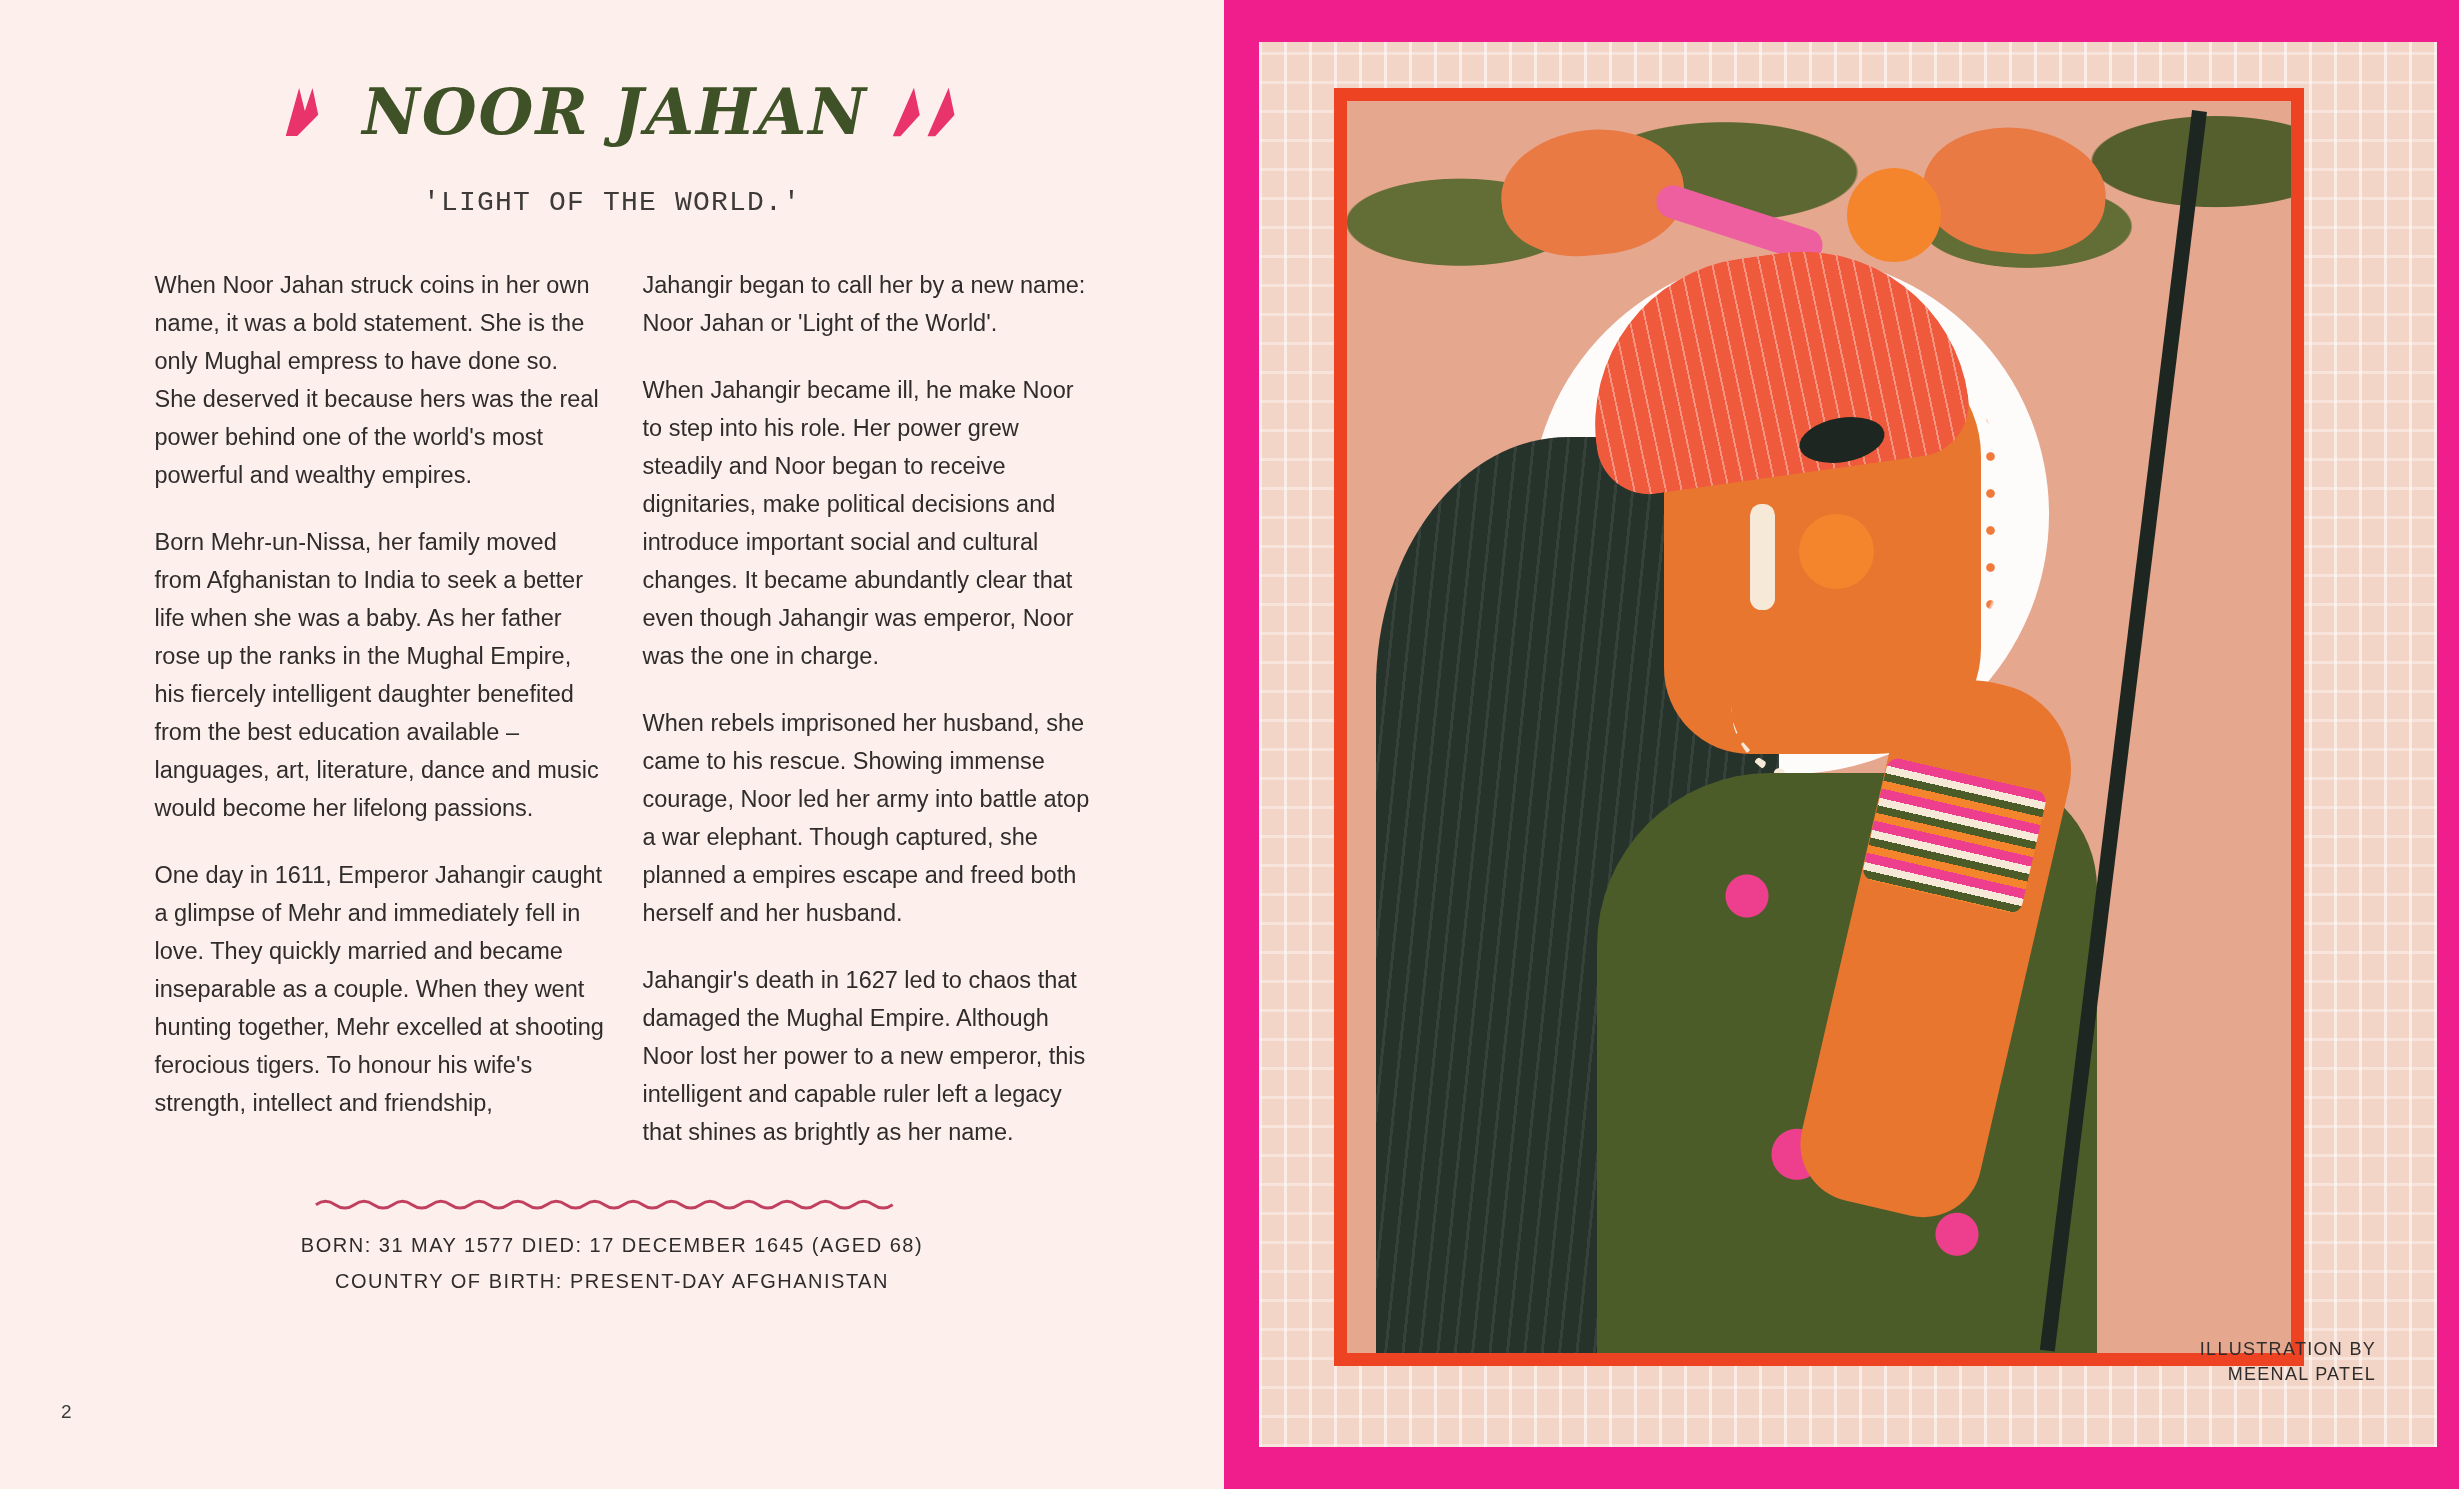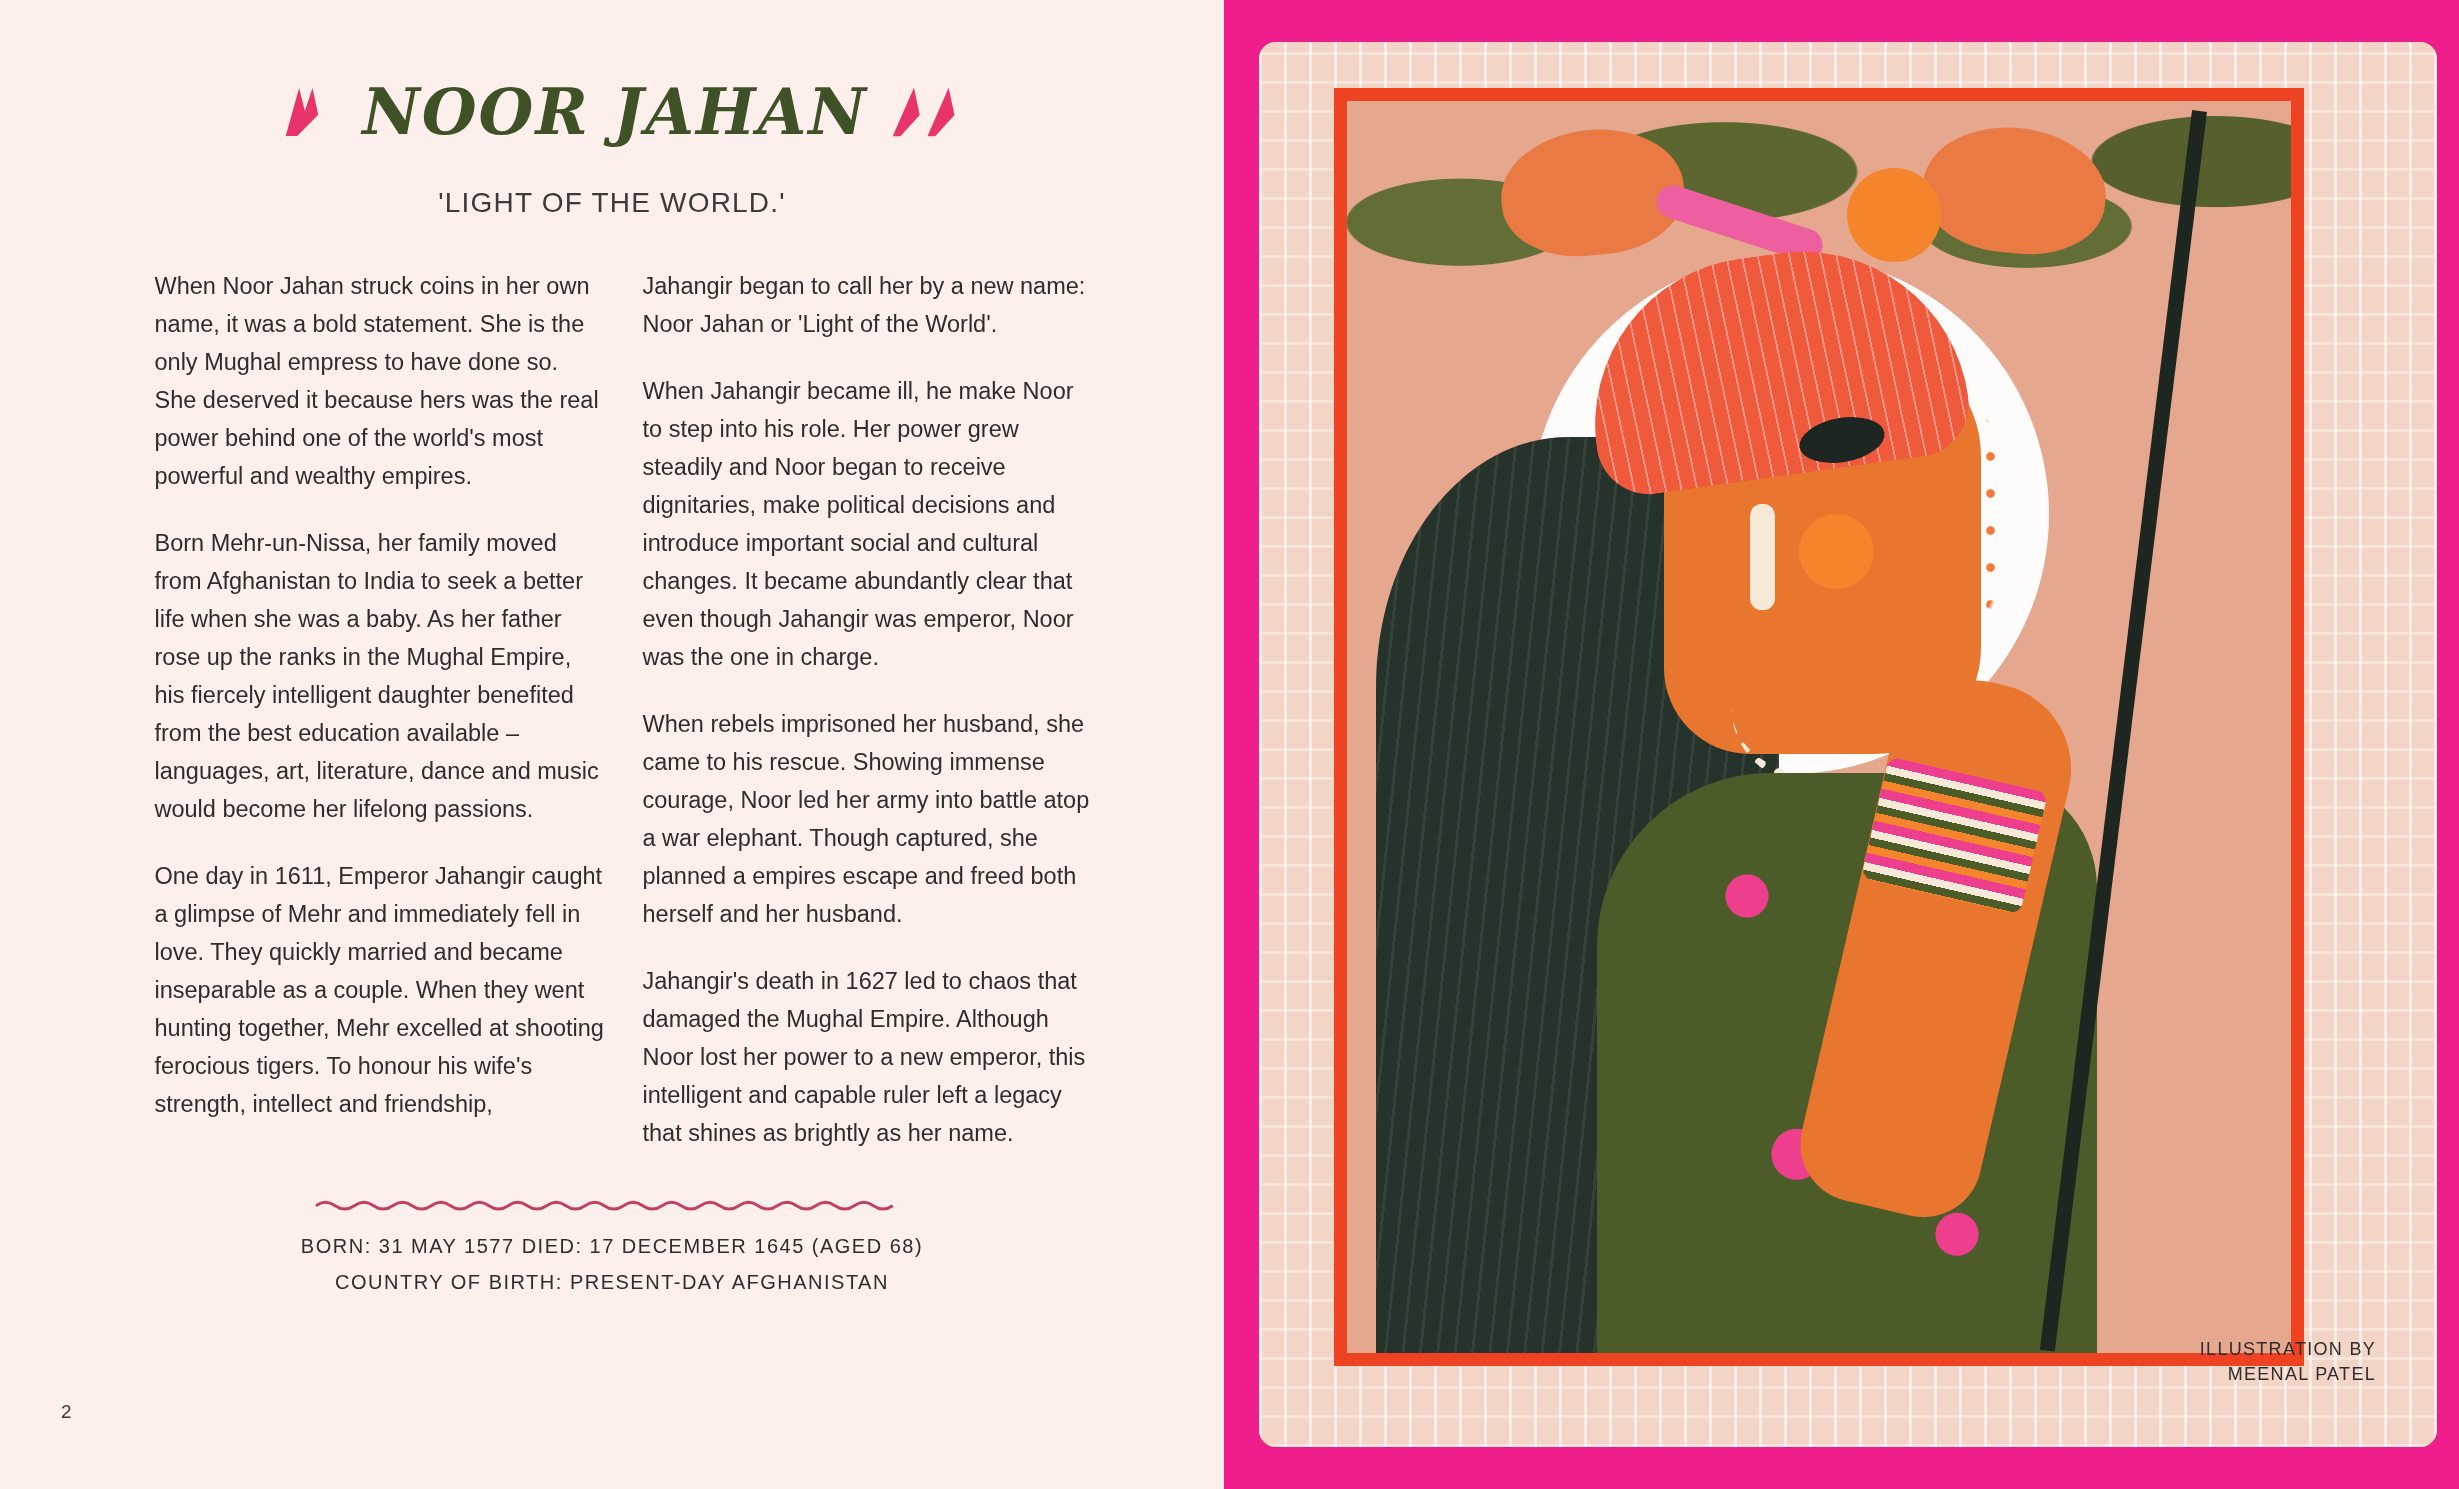--- a/index.html
+++ b/index.html
@@ -70,21 +70,21 @@
     font-weight: bold;
     text-transform: uppercase;
     font-family: "Liberation Sans", sans-serif;
   }
   .quote {
     margin-top: 38px;
     font-size: 28px;
     letter-spacing: 1.2px;
     color: #3d3a38;
     text-transform: uppercase;
-    font-family: Liberation Sans, sans-serif;
+    font-family: Liberation Mono, monospace;
   }
   .columns {
     margin: 48px auto 0 auto;
     width: 961px;
     display: flex;
     gap: 38px;
     padding-left: 23px;
     box-sizing: border-box;
   }
   .col {
@@ -125,21 +125,20 @@
     overflow: hidden;
   }
   .illo-frame {
     position: absolute;
     left: 35px;
     top: 42px;
     width: 1178px;
     height: 1405px;
     background: #84cc16;
     overflow: hidden;
-    border-radius: 17px;
   }
   .illo-texture {
     position: absolute;
     inset: 0;
     background:
       repeating-linear-gradient(90deg, rgba(255,255,255,.55) 0 2.9px, rgba(255,255,255,0) 2.9px 25px),
       repeating-linear-gradient(0deg, rgba(255,255,255,.35) 0 2.9px, rgba(255,255,255,0) 2.9px 29px),
       #f3d5c8;
   }
   .inner-border {

